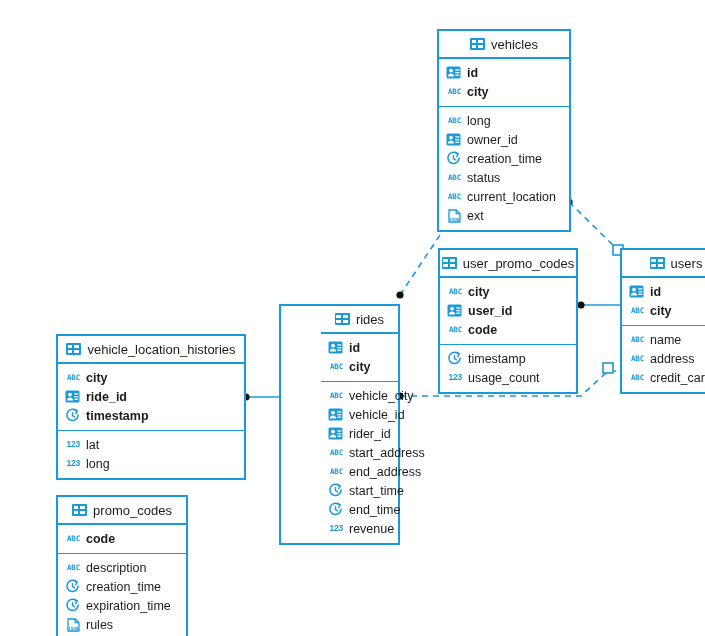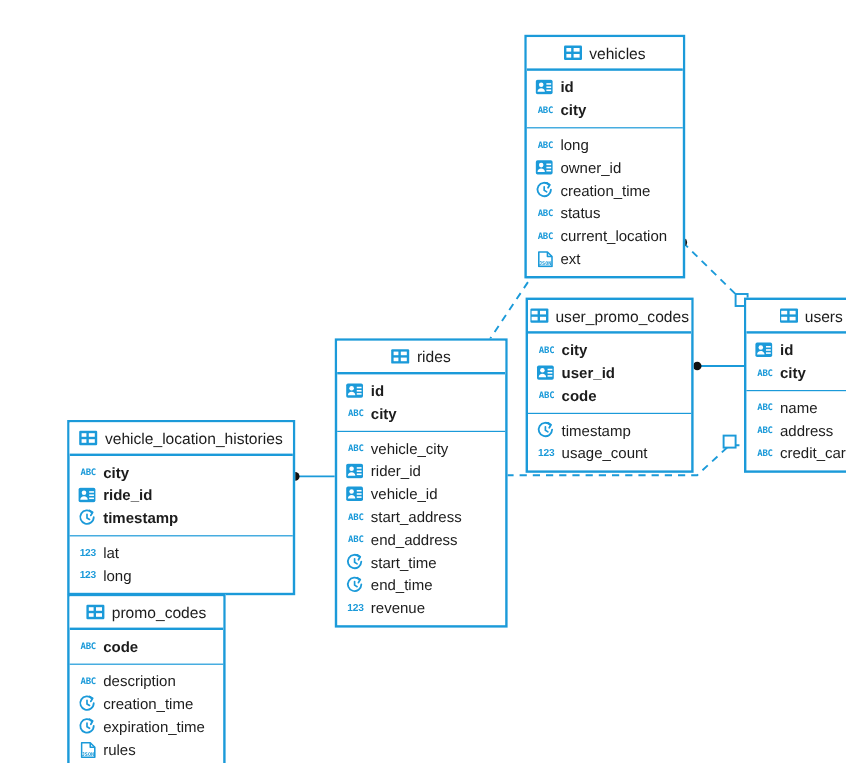--- a/index.html
+++ b/index.html
@@ -249,21 +249,21 @@
           <span>address</span>
         </div>
         <div class="col">
           <span class="ic">
             <span class="ic-abc">ABC</span>
           </span>
           <span>credit_card</span>
         </div>
       </div>
     </div>
-    <div class="table-node" style="left: 251px; top: 282px; width: 144px;">
+    <div class="table-node" style="left: 251px; top: 304px; width: 121px; padding-left: 40px;">
       <div class="tbl-header">
         <span class="ic">
           <span class="grid-ic">
             <i></i>
             <u></u>
           </span>
         </span>
         <span class="tname">rides</span>
       </div>
       <div class="sec pk">
@@ -298,37 +298,37 @@
           <span class="ic">
             <svg width="15" height="13" viewBox="0 0 15 13">
               <rect x="0.5" y="0.5" width="14" height="12" rx="1.5" fill="#1b9ad9"></rect>
               <circle cx="5" cy="4.6" r="1.9" fill="#fff"></circle>
               <path d="M1.9 10.4c0-1.9 1.4-2.9 3.1-2.9s3.1 1 3.1 2.9z" fill="#fff"></path>
               <rect x="9.3" y="3.3" width="4" height="1.3" fill="#fff"></rect>
               <rect x="9.3" y="6" width="4" height="1.3" fill="#fff"></rect>
               <rect x="9.3" y="8.6" width="4" height="1.3" fill="#fff"></rect>
             </svg>
           </span>
+          <span>vehicle_id</span>
+        </div>
+        <div class="col">
+          <span class="ic">
+            <svg width="15" height="13" viewBox="0 0 15 13">
+              <rect x="0.5" y="0.5" width="14" height="12" rx="1.5" fill="#1b9ad9"></rect>
+              <circle cx="5" cy="4.6" r="1.9" fill="#fff"></circle>
+              <path d="M1.9 10.4c0-1.9 1.4-2.9 3.1-2.9s3.1 1 3.1 2.9z" fill="#fff"></path>
+              <rect x="9.3" y="3.3" width="4" height="1.3" fill="#fff"></rect>
+              <rect x="9.3" y="6" width="4" height="1.3" fill="#fff"></rect>
+              <rect x="9.3" y="8.6" width="4" height="1.3" fill="#fff"></rect>
+            </svg>
+          </span>
           <span>rider_id</span>
         </div>
         <div class="col">
           <span class="ic">
-            <svg width="15" height="13" viewBox="0 0 15 13">
-              <rect x="0.5" y="0.5" width="14" height="12" rx="1.5" fill="#1b9ad9"></rect>
-              <circle cx="5" cy="4.6" r="1.9" fill="#fff"></circle>
-              <path d="M1.9 10.4c0-1.9 1.4-2.9 3.1-2.9s3.1 1 3.1 2.9z" fill="#fff"></path>
-              <rect x="9.3" y="3.3" width="4" height="1.3" fill="#fff"></rect>
-              <rect x="9.3" y="6" width="4" height="1.3" fill="#fff"></rect>
-              <rect x="9.3" y="8.6" width="4" height="1.3" fill="#fff"></rect>
-            </svg>
-          </span>
-          <span>vehicle_id</span>
-        </div>
-        <div class="col">
-          <span class="ic">
             <span class="ic-abc">ABC</span>
           </span>
           <span>start_address</span>
         </div>
         <div class="col">
           <span class="ic">
             <span class="ic-abc">ABC</span>
           </span>
           <span>end_address</span>
         </div>
@@ -353,21 +353,21 @@
           <span>end_time</span>
         </div>
         <div class="col">
           <span class="ic">
             <span class="ic-123">123</span>
           </span>
           <span>revenue</span>
         </div>
       </div>
     </div>
-    <div class="table-node" style="left: 28px; top: 350px; width: 190px;">
+    <div class="table-node" style="left: 28px; top: 334px; width: 190px;">
       <div class="tbl-header">
         <span class="ic">
           <span class="grid-ic">
             <i></i>
             <u></u>
           </span>
         </span>
         <span class="tname">vehicle_location_histories</span>
       </div>
       <div class="sec pk">

